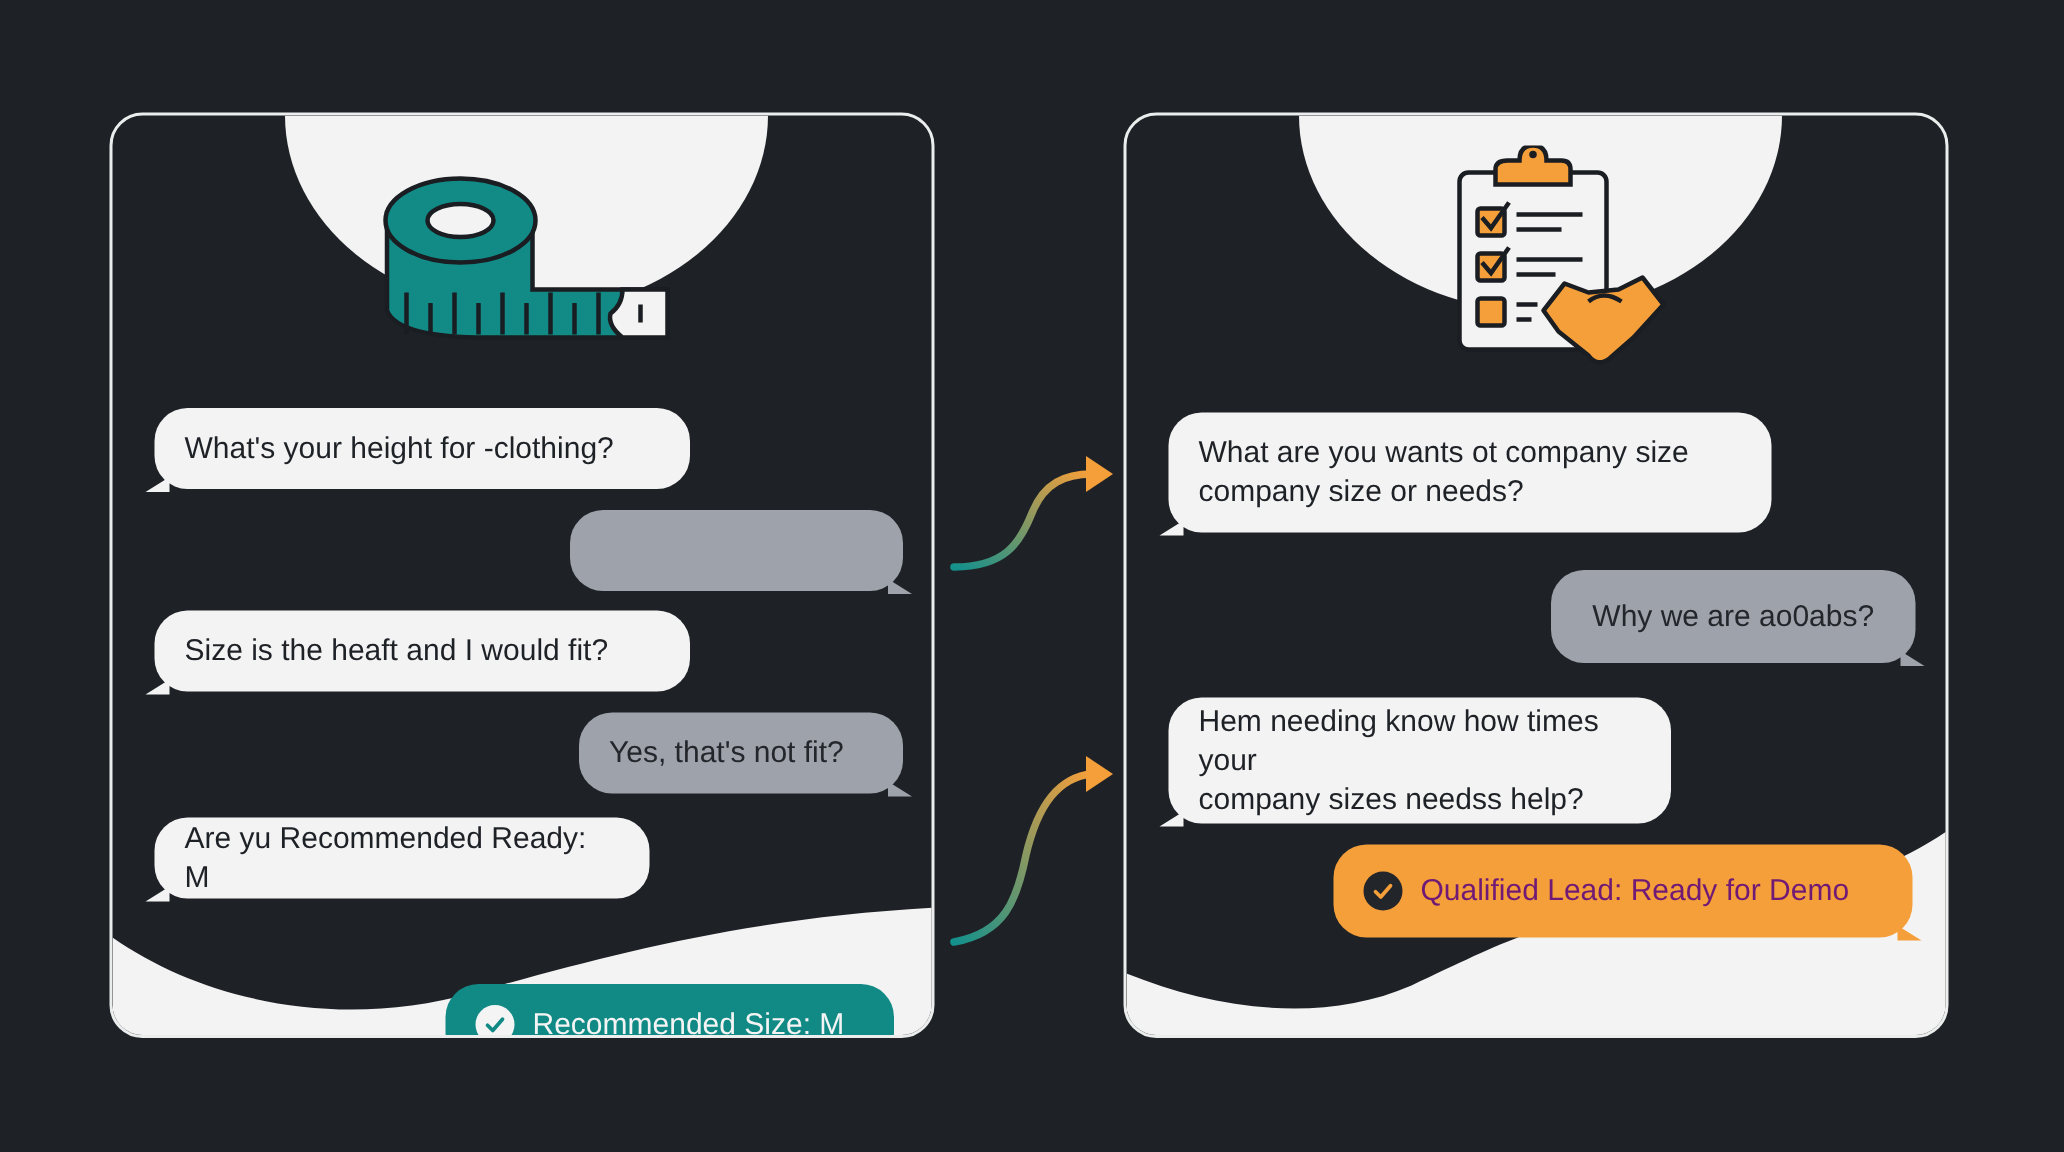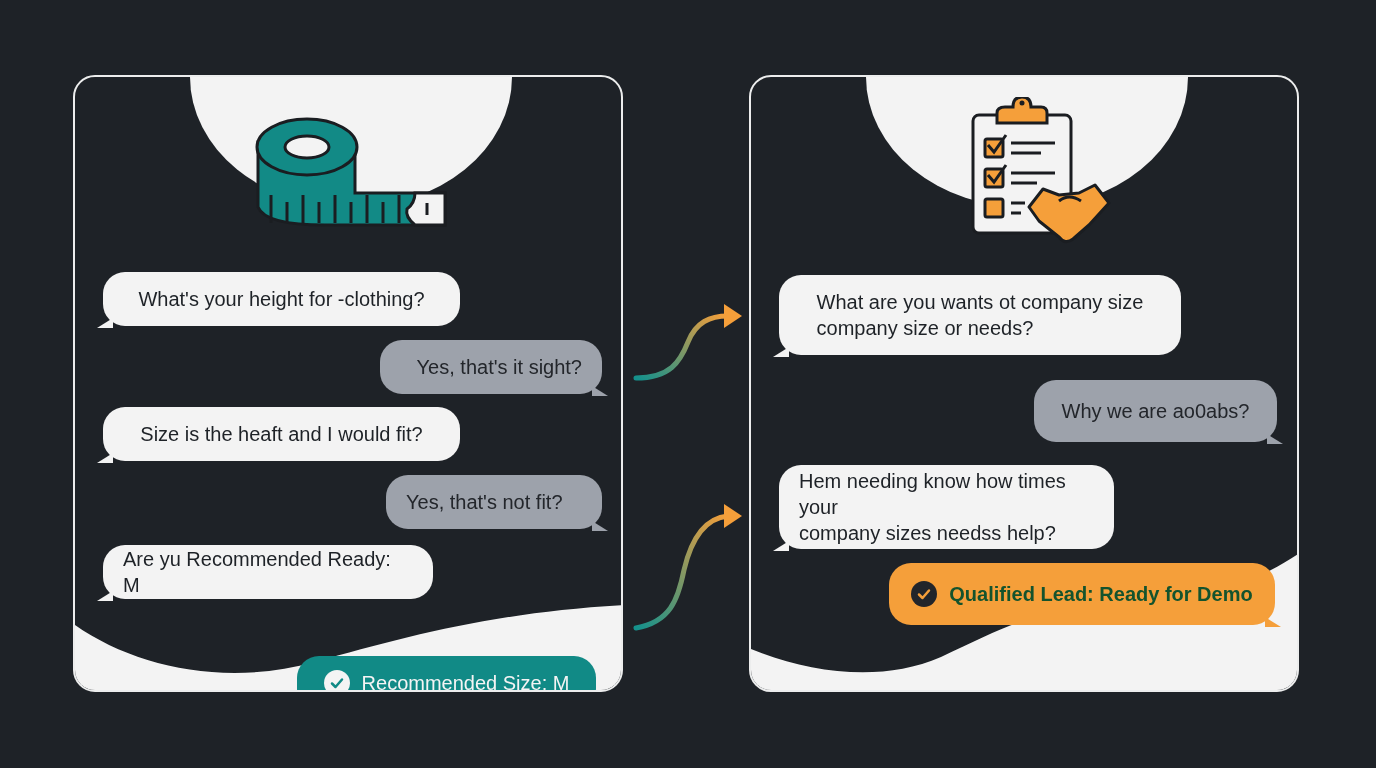--- a/index.html
+++ b/index.html
@@ -11,26 +11,26 @@
     position:absolute; top:75px; width:550px; height:617px;
     border:2px solid #eceded; border-radius:22px; background:#1e2227; overflow:hidden;
     box-sizing:border-box;
   }
   .panel.left { left:73px; }
   .panel.right { left:749px; }
   .panel svg.bg { position:absolute; left:0; top:0; }
   .bubble {
     position:absolute; font-size:20px; line-height:26px; color:#1e2227;
     padding:0 20px; border-radius:22px; box-sizing:border-box;
-    display:flex; align-items:center; white-space:pre-line;justify-content:center;
+    display:flex; align-items:center; white-space:pre-line;
   }
   .bubble.bot { background:#f3f3f3; }
   .bubble.user { background:#9da2ab; color:#23262b; }
   .bubble.teal { background:#118a86; color:#f4f4f4;margin-top:44px; }
-  .bubble.orange { background:#f59f3a; color:#14532d;font-weight:bold; }
+  .bubble.orange { background:#f59f3a; color:#701a75; }
   .tail { position:absolute; width:0; height:0; }
   .tail-l { bottom:-2px; left:-6px; border-left:16px solid transparent; border-bottom:10px solid; }
   .tail-r { bottom:-2px; right:-6px; border-right:16px solid transparent; border-bottom:10px solid; }
   .bot .tail { border-bottom-color:#f3f3f3; }
   .user .tail { border-bottom-color:#9da2ab; }
   .teal .tail { border-bottom-color:#118a86; }
   .orange .tail { border-bottom-color:#f59f3a; }
   .check { display:inline-flex; width:26px; height:26px; border-radius:50%; align-items:center; justify-content:center; margin-right:12px; flex:none; }
   .check.light { background:#f4f4f4; }
   .check.dark { background:#22252a; }
@@ -61,21 +61,21 @@
       <line x1="112" y1="78" x2="112" y2="106"></line>
         <line x1="128" y1="85" x2="128" y2="106"></line>
       <line x1="144" y1="78" x2="144" y2="106"></line>
     </g>
   </svg>
 
   <div class="bubble bot" style="left:28px;top:195px;height:54px;width:357px">
     <span>What's your height for -clothing?</span><i class="tail tail-l"></i>
   </div>
   <div class="bubble user" style="left:305px;top:263px;height:54px;width:222px;justify-content:flex-end">
-    <span>Yes, that's it sight?</span><i class="tail tail-r"></i>
+    <i class="tail tail-r"></i>
   </div>
   <div class="bubble bot" style="left:28px;top:330px;height:54px;width:357px">
     <span>Size is the heaft and I would fit?</span><i class="tail tail-l"></i>
   </div>
   <div class="bubble user" style="left:311px;top:398px;height:54px;width:216px;justify-content:flex-start">
     <span>Yes, that's not fit?</span><i class="tail tail-r"></i>
   </div>
   <div class="bubble bot" style="left:28px;top:468px;height:54px;width:330px">
     <span>Are yu Recommended Ready: M</span><i class="tail tail-l"></i>
   </div>

